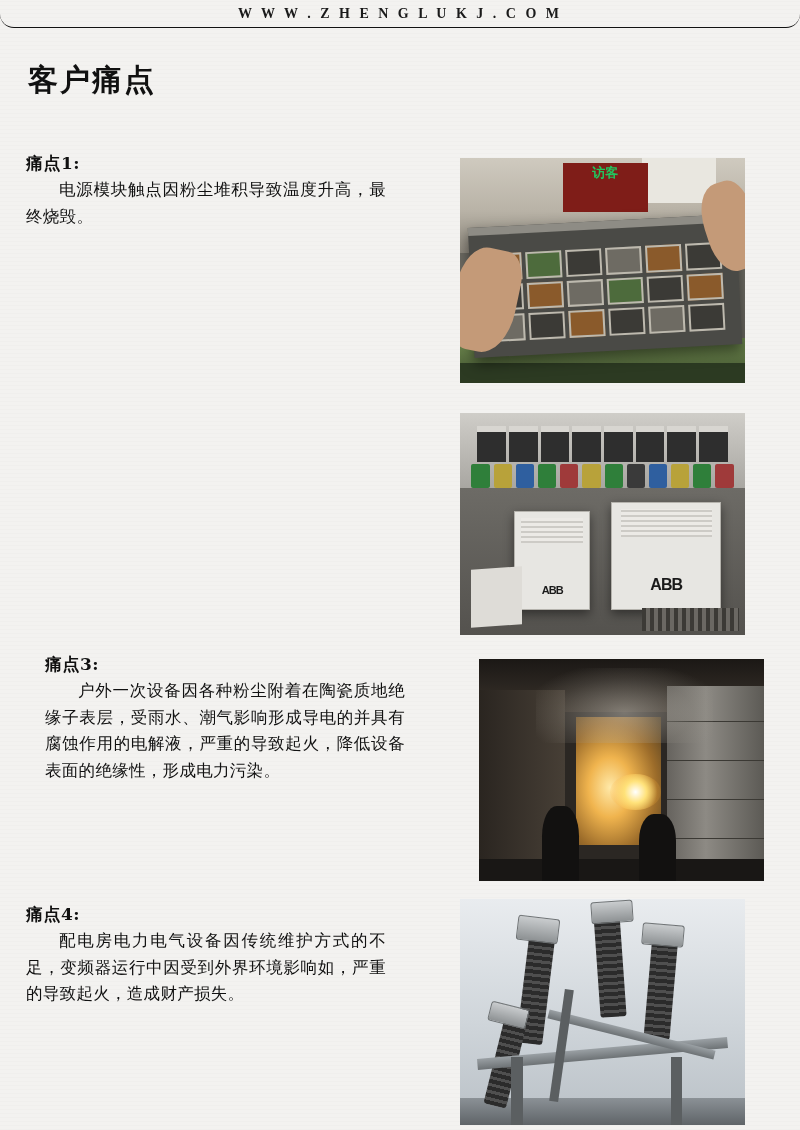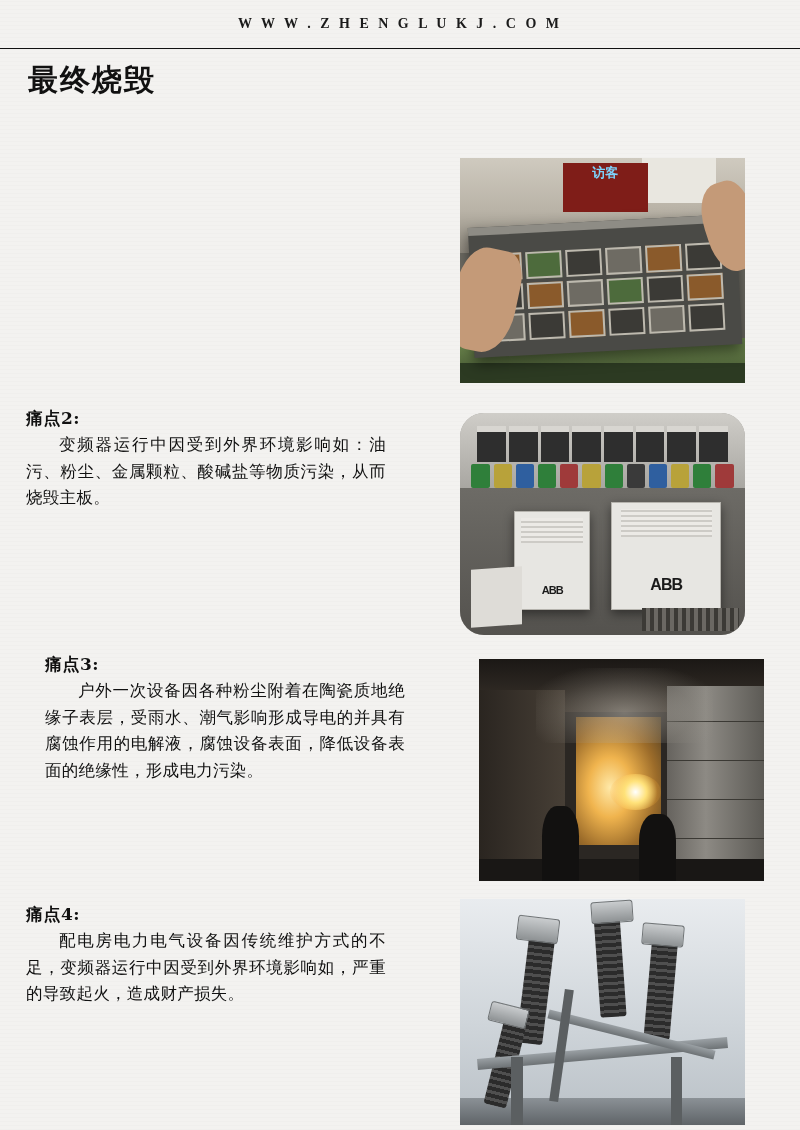--- a/index.html
+++ b/index.html
@@ -20,26 +20,27 @@
     width: 800px;
     height: 1130px;
     background:
       repeating-linear-gradient(0deg, rgba(0,0,0,0.012) 0px, rgba(0,0,0,0.012) 1px, rgba(255,255,255,0) 1px, rgba(255,255,255,0) 4px),
       #f3f2f0;
   }
   .header-bar {
     position: absolute;
     left: 0; top: 0;
     width: 800px;
-    height: 49px;
+    height: 28px;
     border-bottom: 1px solid #111;
     box-sizing: border-box;
     display: flex;
     align-items: center;
     justify-content: center;
+    border-radius: 15px;
   }
   .site-url {
     font-family: "Liberation Serif", serif;
     font-size: 14px;
     letter-spacing: 3px;
     color: #1a1a1a;
     font-weight: bold;
   }
   .page-title {
     position: absolute;
@@ -91,21 +92,21 @@
     overflow: hidden;
   }
   
   .photo1 { background: #6c6a62; }
   .p1-wall {
     position: absolute; left:0; top:0; width:100%; height:42%;
     background: linear-gradient(180deg,#cfcabf 0%, #b9b3a7 55%, #8d887d 100%);
   }
   .p1-sign {
     position:absolute; left:36%; top:2%; width:30%; height:22%;
-    background:#7f1d18; color:#7dd3fc; font-size:13px; font-weight:bold;
+    background:#7f1d18; color:#22c55e; font-size:13px; font-weight:bold;
     font-family:"DejaVu Serif", serif; text-align:center; line-height:1.15;
     padding-top:3px; box-sizing:border-box;
   }
   .p1-whitebox {
     position:absolute; left:64%; top:0%; width:26%; height:20%;
     background:#e9e7e0;
   }
   .p1-rack {
     position:absolute; left:4%; top:28%; width:94%; height:54%;
     background:#4a4a46;
@@ -252,25 +253,29 @@
 </style>
 </head>
 <body>
 
 <div class="page">
 
   <div class="header-bar">
     <div class="site-url">W W W . Z H E N G L U K J . C O M</div>
   </div>
 
-  <div class="page-title">最终烧毁</div>
+  <div class="page-title">客户痛点</div>
 
   <div class="content">
 
     <div class="section" style="height:255px;">
+      <div class="sec-text" style="top:12px;">
+        <div class="sec-label">痛点1:</div>
+        <div class="sec-body">电源模块触点因粉尘堆积导致温度升高，最终烧毁。</div>
+      </div>
       <div class="sec-photo photo1" style="top:18px;height:225px;">
         <div class="p1-wall"></div>
         <div class="p1-whitebox"></div>
         <div class="p1-sign">访客</div>
         <div class="p1-floor"></div>
         <div class="p1-floor2"></div>
         <div class="p1-rack">
           <div class="p1-grid">
             <div class="p1-cell cu"></div>
               <div class="p1-cell gr"></div>
@@ -291,25 +296,21 @@
               <div class="p1-cell"></div>
               <div class="p1-cell dark"></div>
           </div>
         </div>
         <div class="p1-hand-l"></div>
         <div class="p1-hand-r"></div>
       </div>
     </div>
 
     <div class="section" style="height:248px;">
-      <div class="sec-text" style="top:12px;">
-        <div class="sec-label">痛点2:</div>
-        <div class="sec-body">变频器运行中因受到外界环境影响如：油污、粉尘、金属颗粒、酸碱盐等物质污染，从而烧毁主板。</div>
-      </div>
-      <div class="sec-photo photo2" style="top:18px;height:222px;border-radius:24px;">
+      <div class="sec-photo photo2" style="top:18px;height:222px;">
         <div class="p2-top"></div>
         <div class="p2-breakers">
           <div></div>
             <div></div>
             <div></div>
             <div></div>
             <div></div>
             <div></div>
             <div></div>
             <div></div>
@@ -338,21 +339,21 @@
           <div class="brand" style="font-size:16px;">ABB</div>
         </div>
         <div class="p2-floorbox"></div>
         <div class="p2-grate"></div>
       </div>
     </div>
 
     <div class="section" style="height:240px;margin-left:19px;">
       <div class="sec-text" style="top:10px;">
         <div class="sec-label">痛点3:</div>
-        <div class="sec-body">户外一次设备因各种粉尘附着在陶瓷质地绝缘子表层，受雨水、潮气影响形成导电的并具有腐蚀作用的电解液，腐蚀设备表面，降低设备表面的绝缘性，形成电力污染。</div>
+        <div class="sec-body">户外一次设备因各种粉尘附着在陶瓷质地绝缘子表层，受雨水、潮气影响形成导电的并具有腐蚀作用的电解液，严重的导致起火，降低设备表面的绝缘性，形成电力污染。</div>
       </div>
       <div class="sec-photo photo3" style="top:16px;height:222px;">
         <div class="p3-ceil"></div>
         <div class="p3-left"></div>
         <div class="p3-right">
           <div class="panelline" style="top:18%"></div>
           <div class="panelline" style="top:38%"></div>
           <div class="panelline" style="top:58%"></div>
           <div class="panelline" style="top:78%"></div>
         </div>

